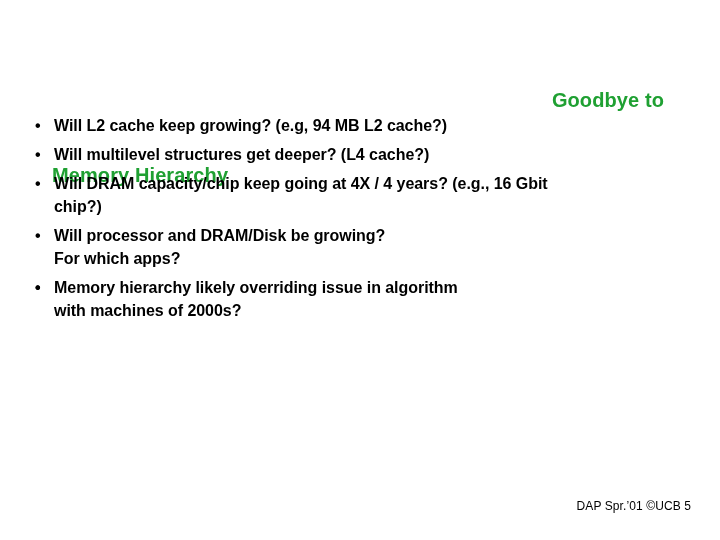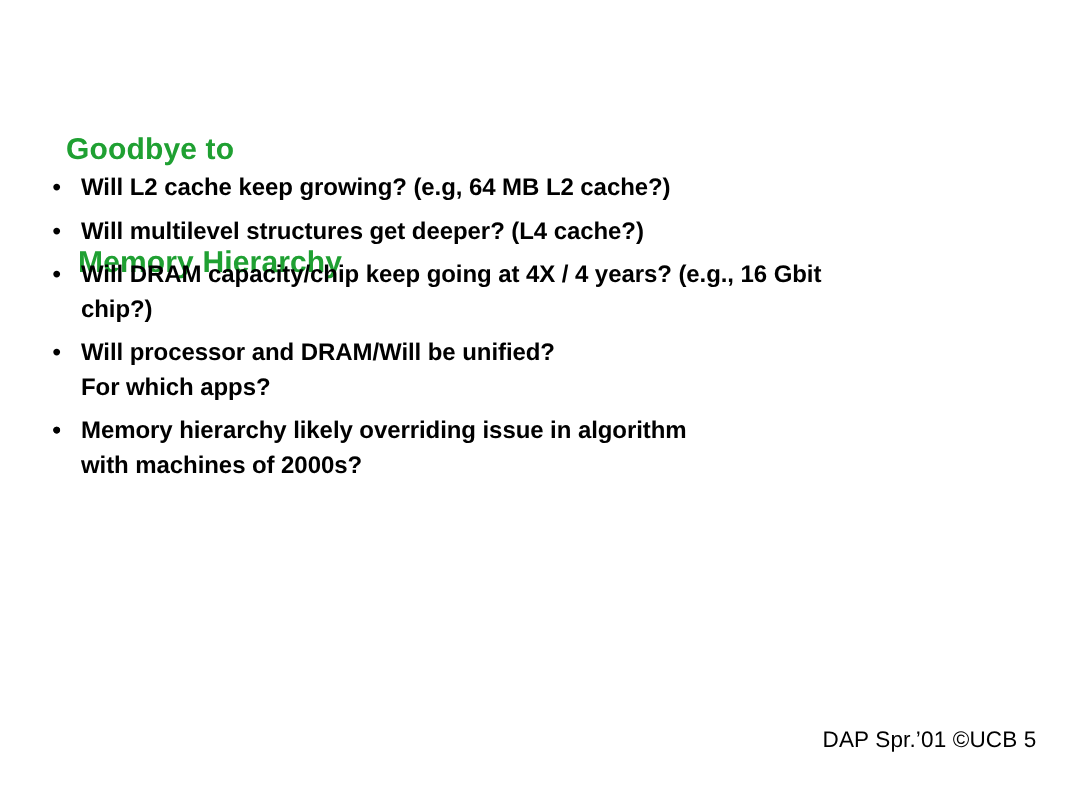--- a/index.html
+++ b/index.html
@@ -31,20 +31,21 @@
     width: 620px;
     color: #1FA032;
     font-size: 20px;
     font-weight: bold;
     line-height: 25px;
     letter-spacing: 0.1px;
     white-space: pre;
   }
   .title-line-1 {
     display: block;
+    text-align: right;
   }
   .title-line-2 {
     display: block;
     padding-left: 8px;
   }
 
   
   .body-list {
     position: absolute;
     left: 28px;
@@ -82,23 +83,23 @@
     display: block;
   }
   .bullet-text .cont {
     display: block;
   }
 
   
   .footer {
     position: absolute;
     right: 29px;
-    top: 488px;
+    top: 500px;
     color: #000000;
-    font-size: 15px;
+    font-size: 12px;
     font-weight: normal;
     line-height: 12px;
     letter-spacing: 0.1px;
     white-space: pre;
     text-align: right;
   }
 </style>
 </head>
 <body>
 
@@ -107,21 +108,21 @@
   <div class="slide-title">
     <span class="title-line-1">Goodbye to</span>
     <span class="title-line-2">Memory Hierarchy</span>
   </div>
 
   <ul class="body-list">
 
     <li class="bullet-item">
       <span class="bullet-marker">•</span>
       <span class="bullet-text">
-        <span>Will L2 cache keep growing? (e.g, 64 MB L2 cache?)</span>
+        <span>Will L2 cache keep growing? (e.g, 94 MB L2 cache?)</span>
       </span>
     </li>
 
     <li class="bullet-item">
       <span class="bullet-marker">•</span>
       <span class="bullet-text">
         <span>Will multilevel structures get deeper? (L4 cache?)</span>
       </span>
     </li>
 
@@ -129,21 +130,21 @@
       <span class="bullet-marker">•</span>
       <span class="bullet-text">
         <span>Will DRAM capacity/chip keep going at 4X / 4 years? (e.g., 16 Gbit</span>
         <span class="cont">chip?)</span>
       </span>
     </li>
 
     <li class="bullet-item">
       <span class="bullet-marker">•</span>
       <span class="bullet-text">
-        <span>Will processor and DRAM/Will be unified?</span>
+        <span>Will processor and DRAM/Disk be growing?</span>
         <span class="cont">For which apps?</span>
       </span>
     </li>
 
     <li class="bullet-item">
       <span class="bullet-marker">•</span>
       <span class="bullet-text">
       </span>
     </li>
 

